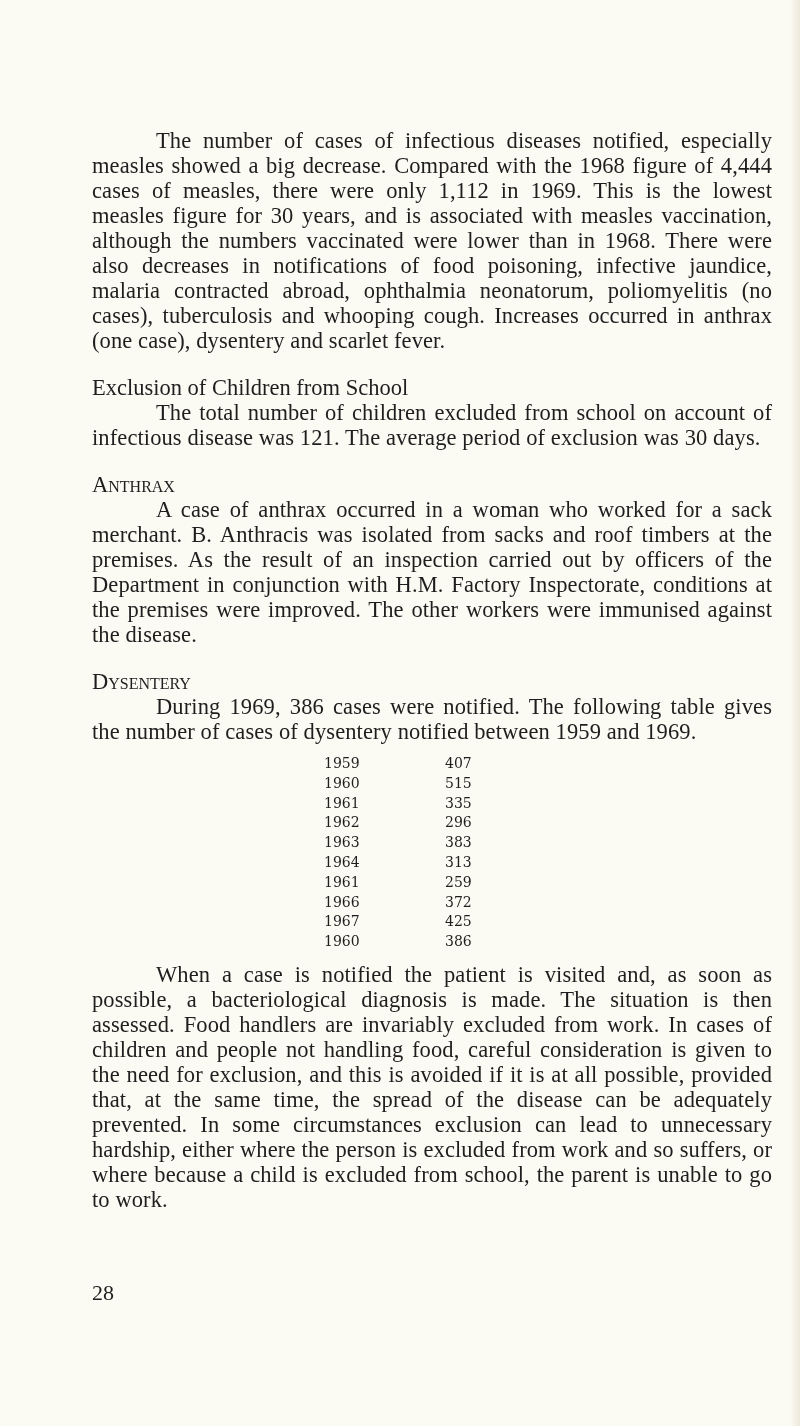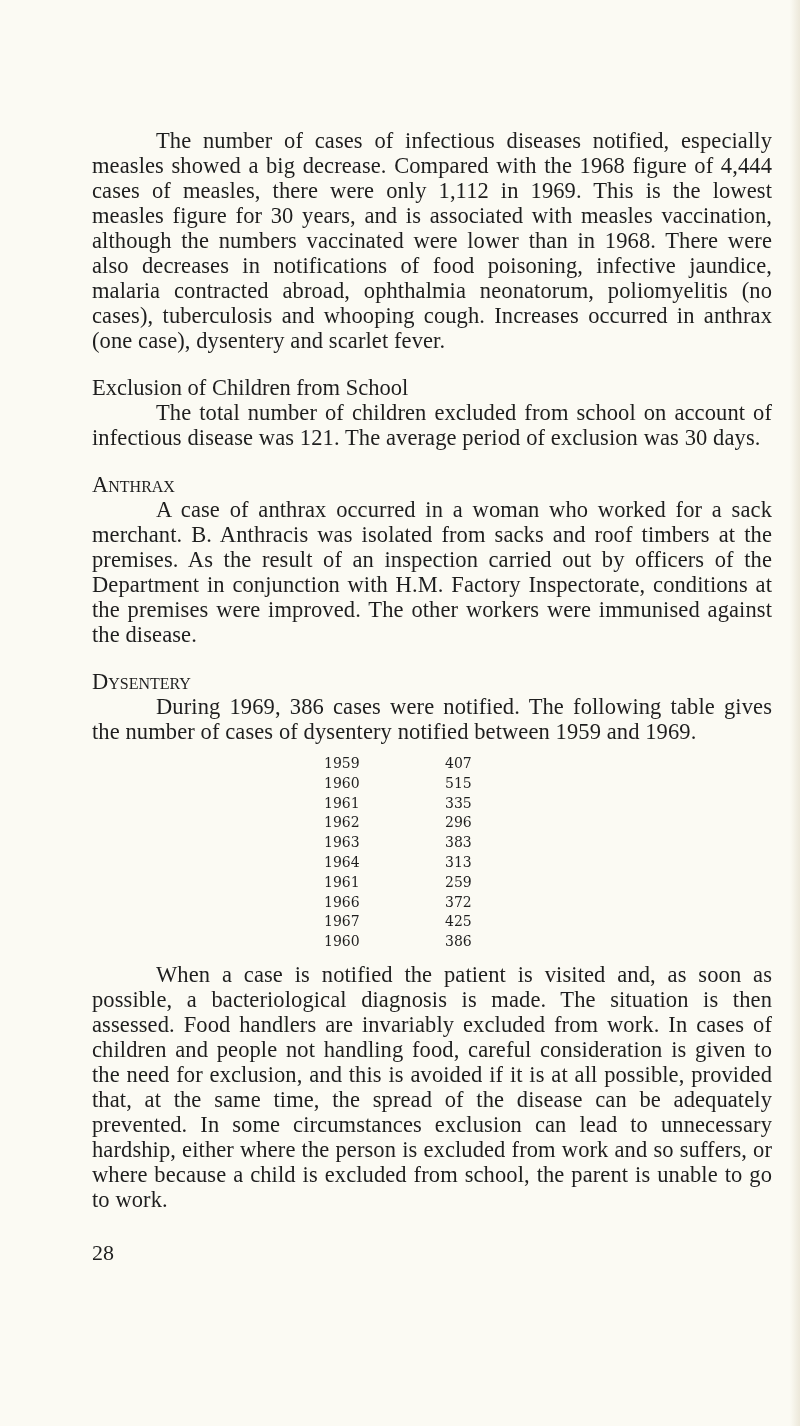--- a/index.html
+++ b/index.html
@@ -34,21 +34,21 @@
       margin: 10px 0 0 0;
       font-family: "DejaVu Serif", serif;
       font-size: 14px;
       line-height: 19.8px;
     }
     .table-row { display: flex; }
     .cell-year { width: 60px; margin-left: 232px; }
     .cell-value { margin-left: 61px; }
     .after-table { margin-top: 10px; }
     .page-number {
-      position: absolute; left: 92px; top: 1240px;
+      position: absolute; left: 92px; top: 1280px;
       font-size: 22px; line-height: 25px;
     }
   </style>
 </head>
 <body>
 
 <div class="page-edge"></div>
 
 <div class="content">
   <p class="indent block-1">The number of cases of infectious diseases notified, especially measles showed a big decrease. Compared with the 1968 figure of 4,444 cases of measles, there were only 1,112 in 1969. This is the lowest measles figure for 30 years, and is associated with measles vaccination, although the numbers vaccinated were lower than in 1968. There were also decreases in notifications of food poisoning, infective jaundice, malaria contracted abroad, ophthalmia neonatorum, poliomyelitis (no cases), tuberculosis and whooping cough. Increases occurred in anthrax (one case), dysentery and scarlet fever.</p>

